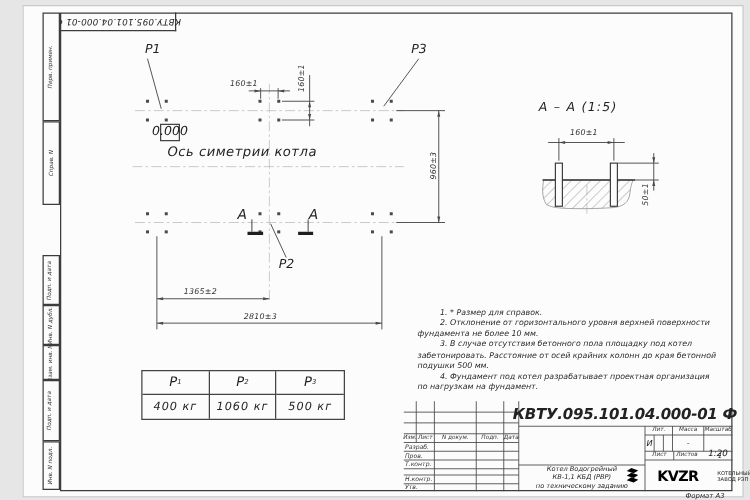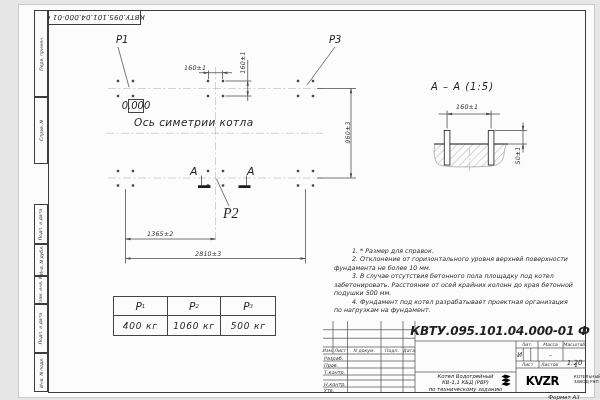--- a/index.html
+++ b/index.html
@@ -25,21 +25,21 @@
   .lt-cell.lt-val{border-bottom:none;font-size:9px;letter-spacing:.8px;text-align:center;}
   .lt-head{font-size:10.5px;}
   .lt-head sub{font-size:5.5px;font-style:italic;}
   .cell{position:absolute;display:flex;align-items:center;justify-content:center;font-style:italic;color:#222;white-space:nowrap;box-sizing:border-box;}
   .cell.left{justify-content:flex-start;}
   .tb-doc{font-size:12px;font-weight:bold;letter-spacing:-.2px;}
   .tb-title{flex-direction:column;font-size:9.5px;line-height:10.3px;}
   .tb-sub{flex-direction:column;font-size:5.3px;line-height:6.3px;}
   .h46{font-size:4.6px;color:#333;}
   .h49{font-size:4.9px;color:#333;}
-  .company{display:flex;align-items:flex-start;gap:15px;}
+  .company{display:flex;align-items:center;gap:15px;}
   .kvzr{font-size:11.5px;font-weight:700;font-style:normal;letter-spacing:-.5px;color:#000;}
   .kvzr-lines{display:flex;flex-direction:column;font-size:4.2px;line-height:5px;font-style:normal;color:#222;}
   .fmt{font-size:5.5px;}
 </style>
 </head>
 <body>
 
 <div class="screen">
  <div class="paper">
 
@@ -151,21 +151,21 @@
     <g stroke="#4a4a4a" stroke-width="0.7" fill="none">
       <path d="M322 328.7 H414 M322 337.3 H414 M322 346 H414 M322 353 H414 M322 360 H414 M322 367 H414 M322 374 H414 M322 379 H414 M322 386 H414
                M414 340 H585 M515 347 H585 M515 360 H585 M515 367 H585 M414 371 H515
                M332 320 V353 M346.5 320 V392 M380 320 V392 M402 320 V392 M414 320 V392
                M515 340 V392 M522.3 347 V360 M529.7 347 V360 M537 340 V360 M562 340 V360 M538 360 V367"></path>
     </g>
   </svg>
 
   <span class="lbl" style="left:97px;top:29px;font-size:10px;">P1</span>
   <span class="lbl" style="left:310px;top:29px;font-size:10px;">P3</span>
-  <span class="lbl" style="left:204px;top:201px;font-size:14px;font-family:Liberation Serif, serif;">P2</span>
+  <span class="lbl" style="left:204px;top:201px;font-size:10px;">P2</span>
   <div class="elevbox">
         <span>0.000</span>
       </div>
   <span class="lbl" style="left:115px;top:111px;font-size:10.5px;letter-spacing:.4px;">Ось симетрии котла</span>
   <span class="lbl" style="left:171px;top:160px;font-size:11px;">А</span>
   <span class="lbl" style="left:228px;top:160px;font-size:11px;">А</span>
 
   <span class="lbl dim" style="left:165px;top:59px;">160±1</span>
   <span class="lbl dim vrot" style="left:209.5px;top:54px;width:26px;">160±1</span>
   <span class="lbl dim vrot" style="left:313.5px;top:124px;width:28px;">960±3</span>

